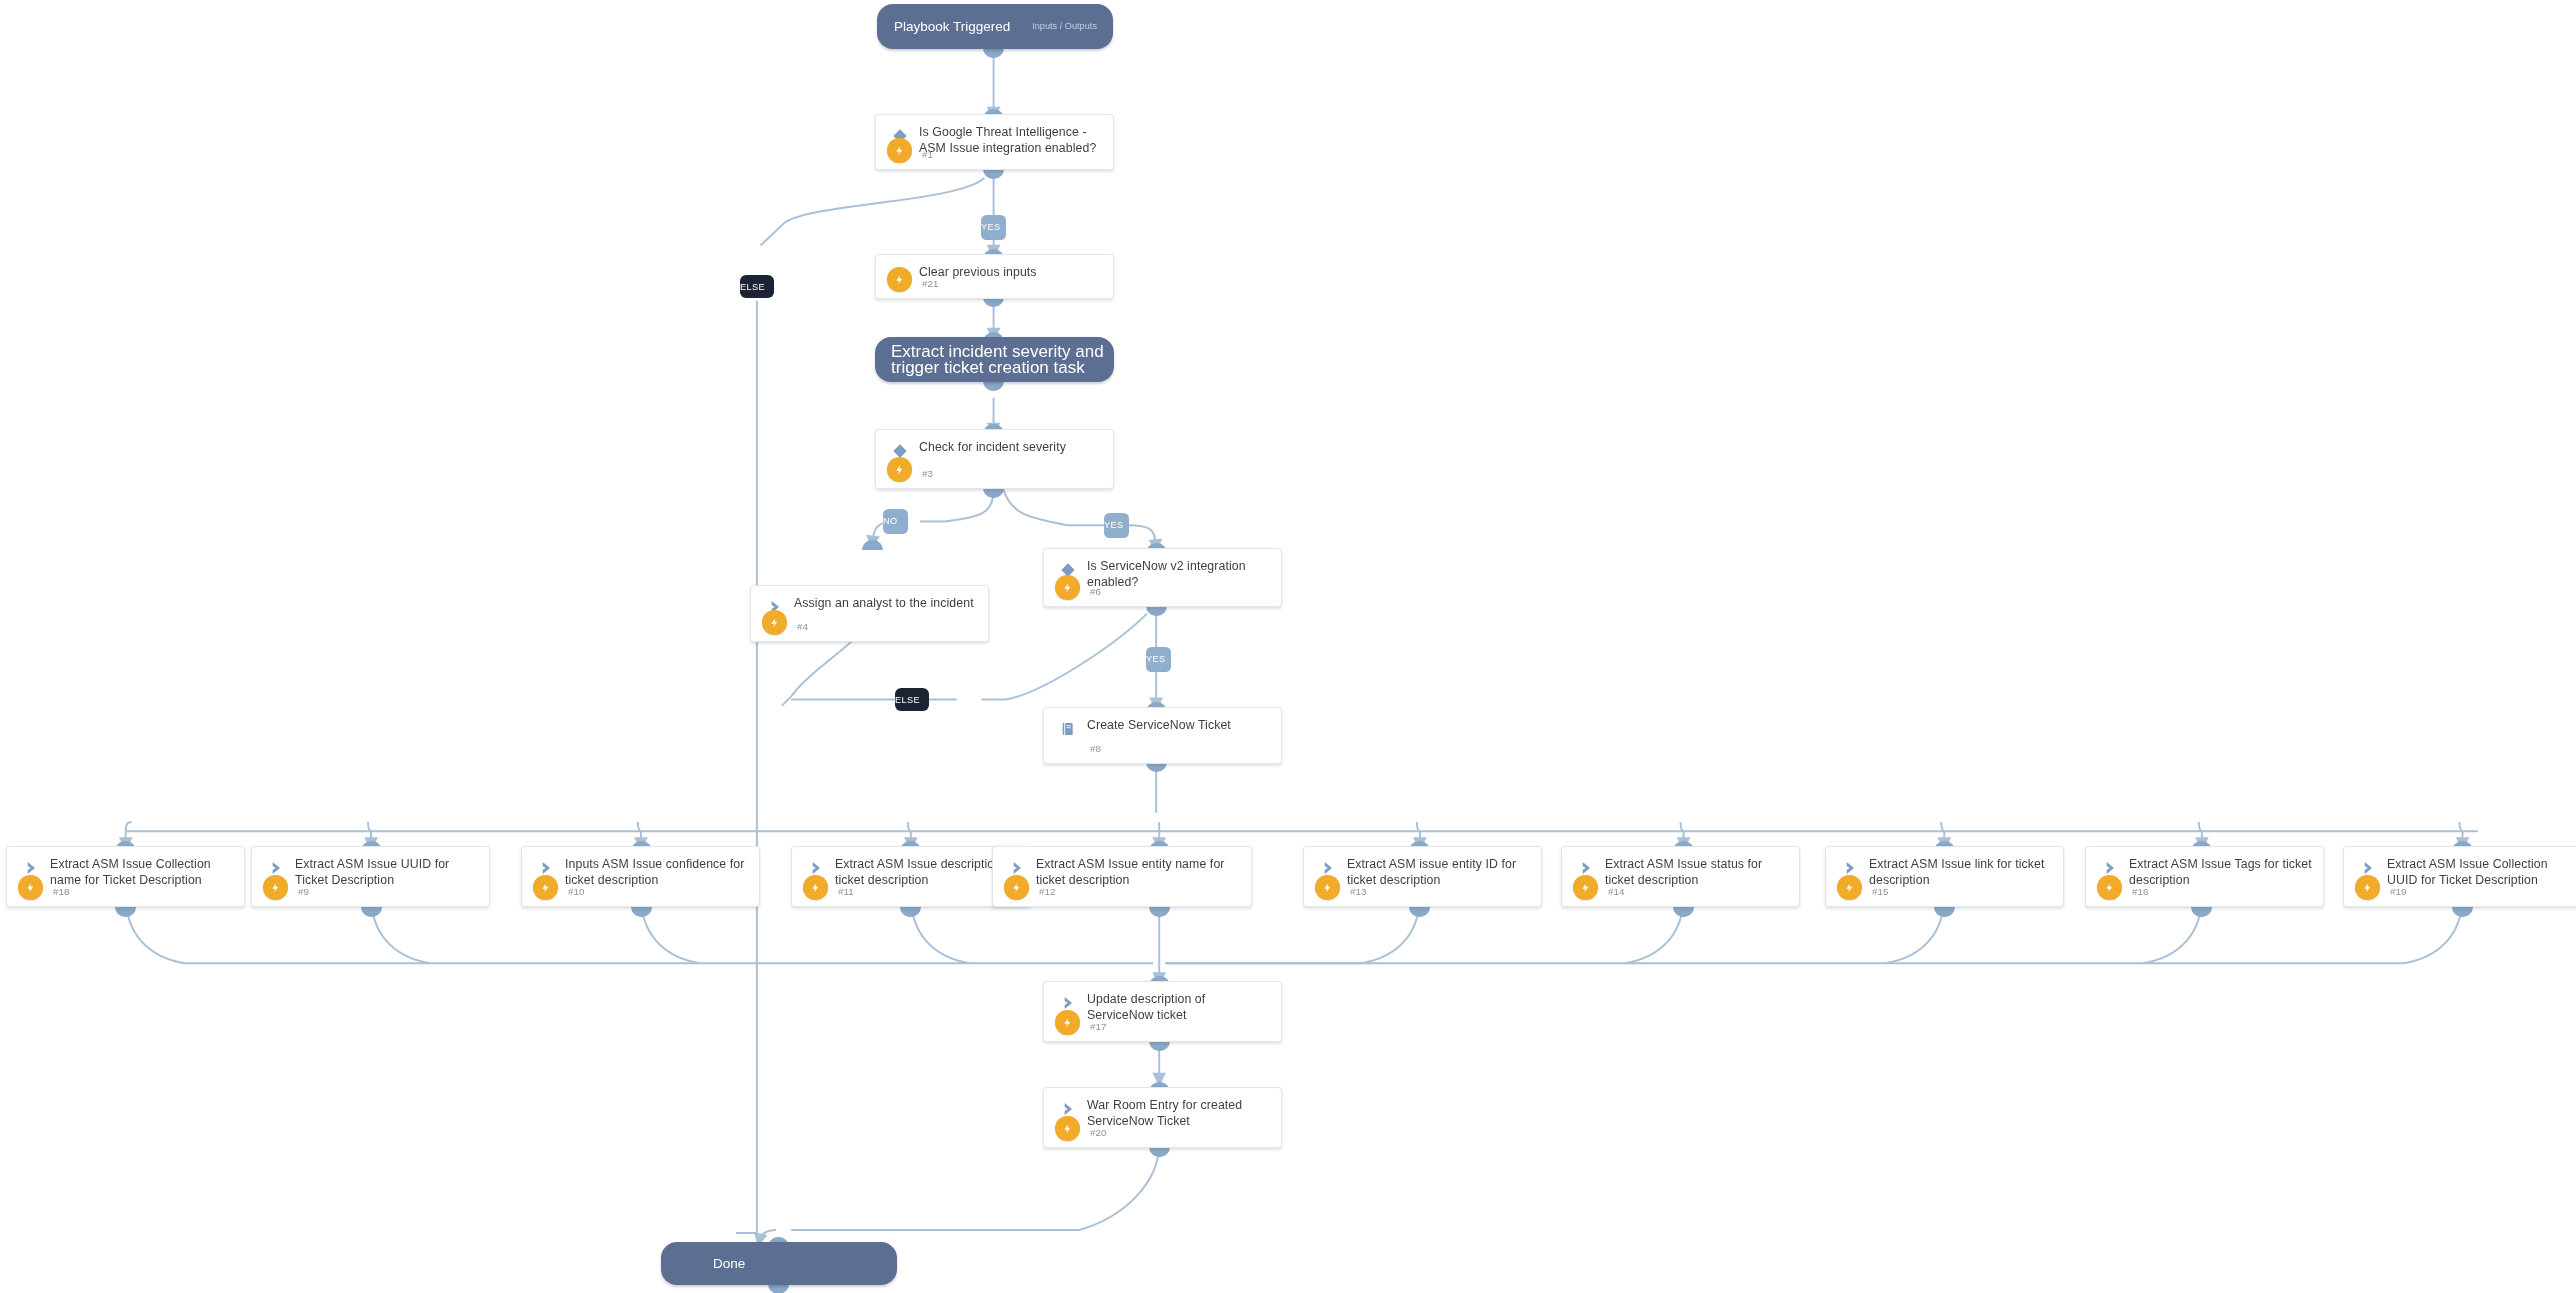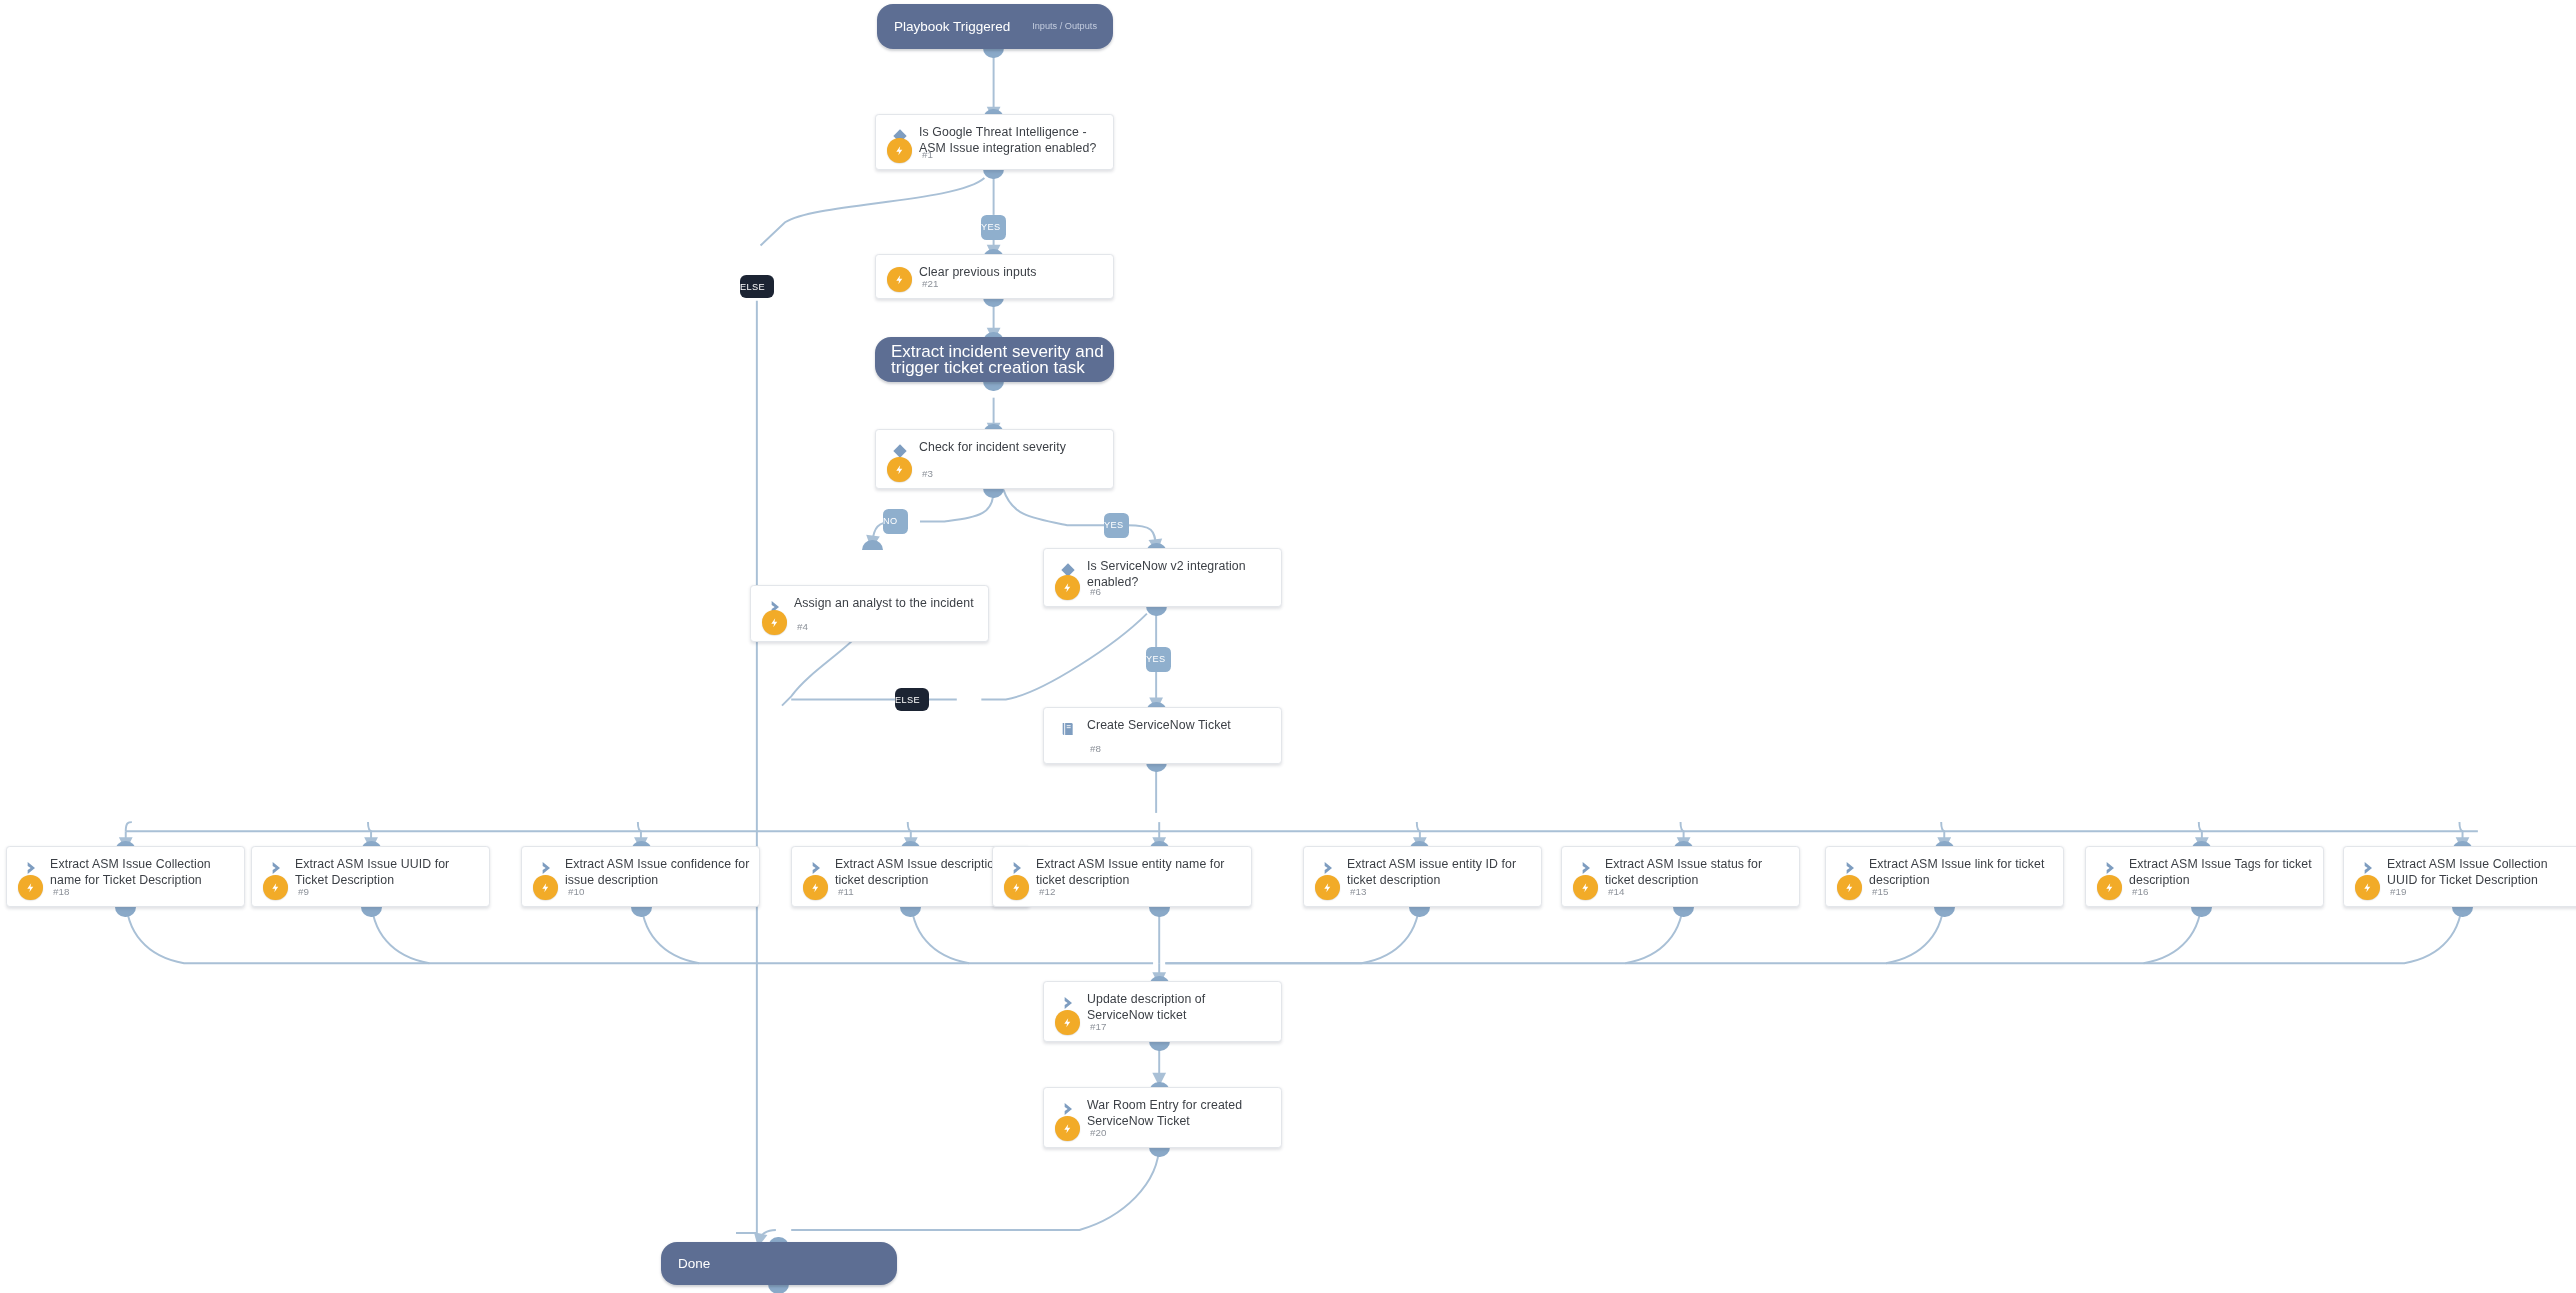--- a/index.html
+++ b/index.html
@@ -330,21 +330,21 @@
   </div>
   <div class="nub bottom" style="left:361px; top:907px;"></div>
 
   <div class="nub top" style="left:631px; top:841px;"></div>
   <div class="task" style="left:521px; top:846px; width:239px; height:61px;">
     <span class="type-icon">
       <svg class="chev" viewBox="0 0 24 24" width="16" height="16">
           <path d="M7 3 L18 12 L7 21 L7 15 L11.5 12 L7 9 Z" fill="#7e9dc0"></path>
         </svg>
     </span>
-    <span class="title">Extract ASM Issue confidence for issue description</span>
+    <span class="title">Inputs ASM Issue confidence for ticket description</span>
     <span class="bolt">
       <svg viewBox="0 0 24 24">
           <path d="M13.5 2 L5 14 h6 l-1.5 8 L18 10 h-6 z" fill="#fff"></path>
         </svg>
     </span>
     <span class="num">#10</span>
   </div>
   <div class="nub bottom" style="left:631px; top:907px;"></div>
 
   <div class="nub top" style="left:900px; top:841px;"></div>
@@ -494,19 +494,19 @@
     <span class="bolt">
       <svg viewBox="0 0 24 24">
           <path d="M13.5 2 L5 14 h6 l-1.5 8 L18 10 h-6 z" fill="#fff"></path>
         </svg>
     </span>
     <span class="num">#20</span>
   </div>
   <div class="nub bottom" style="left:1149px; top:1147px;"></div>
 
   <div class="nub top" style="left:768px; top:1237px;"></div>
-  <div class="pill" style="left:661px; top:1242px; width:236px; height:43px;">
+  <div class="pill" style="left:661px; top:1242px; width:236px; height:43px;padding-left:35px;">
     <span class="pill-label">Done</span>
   </div>
   <div class="nub bottom" style="left:768px; top:1284px;"></div>
 
 </div>
 
 
 </body></html>

